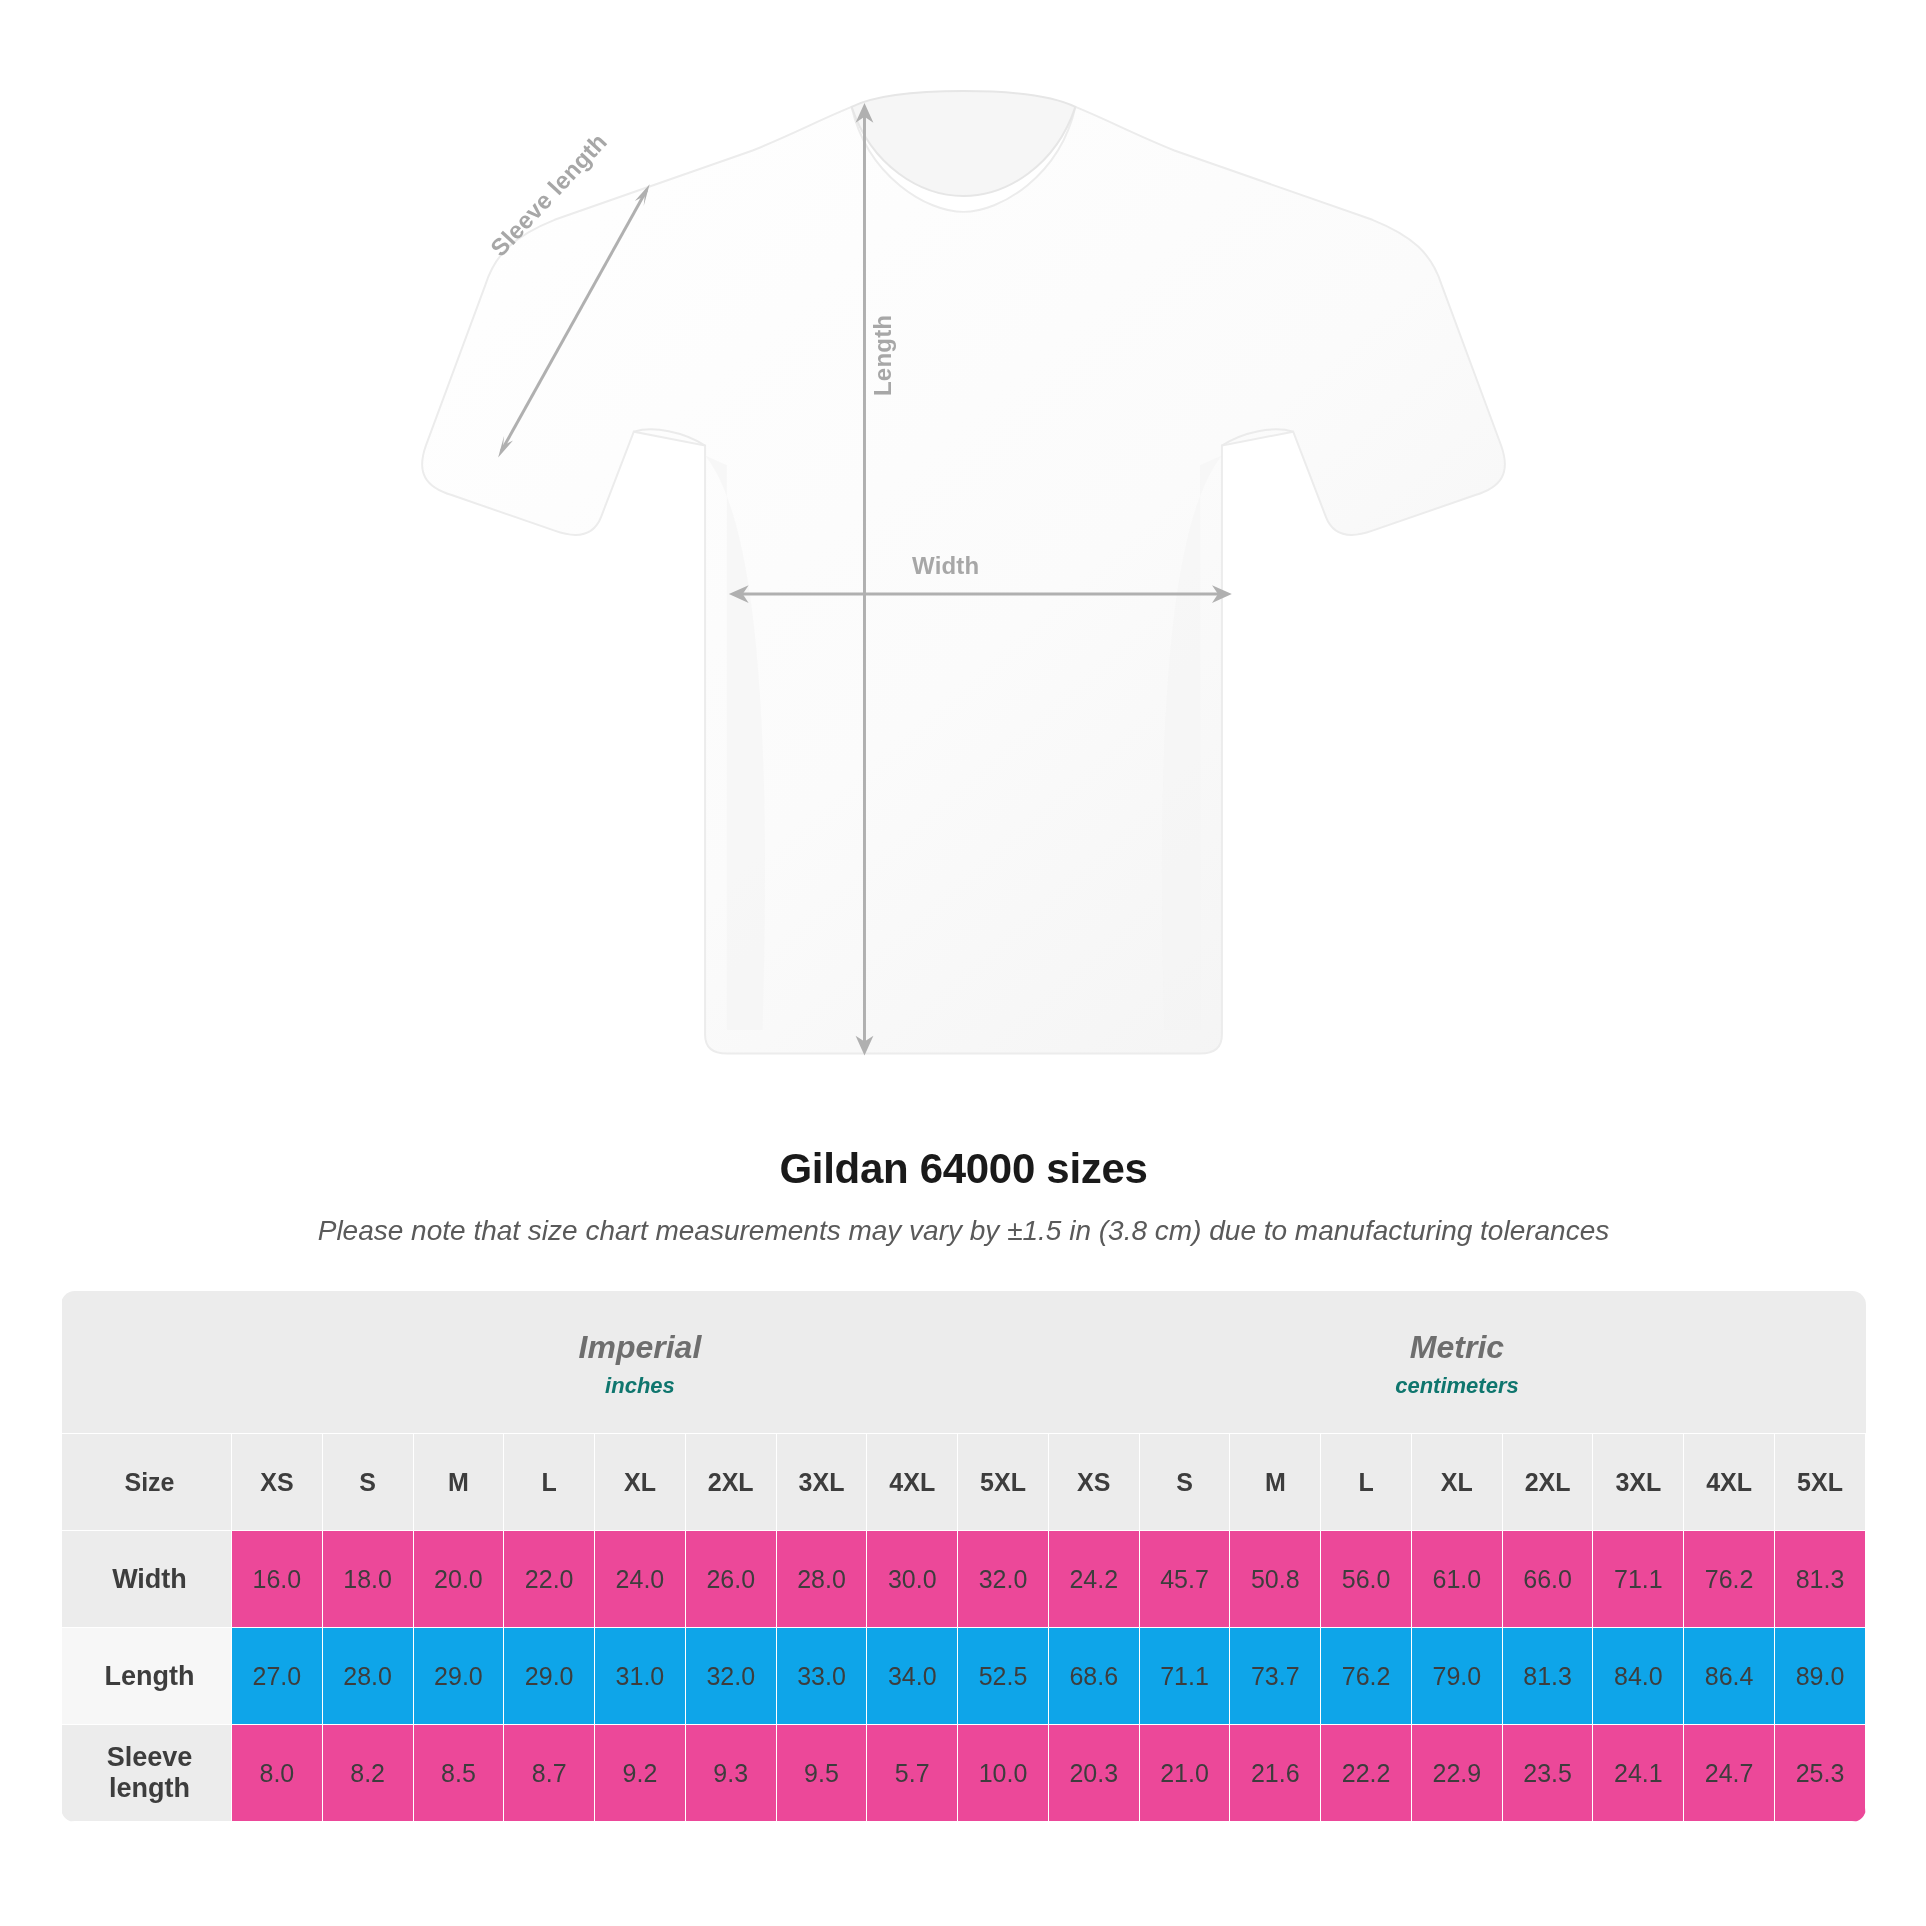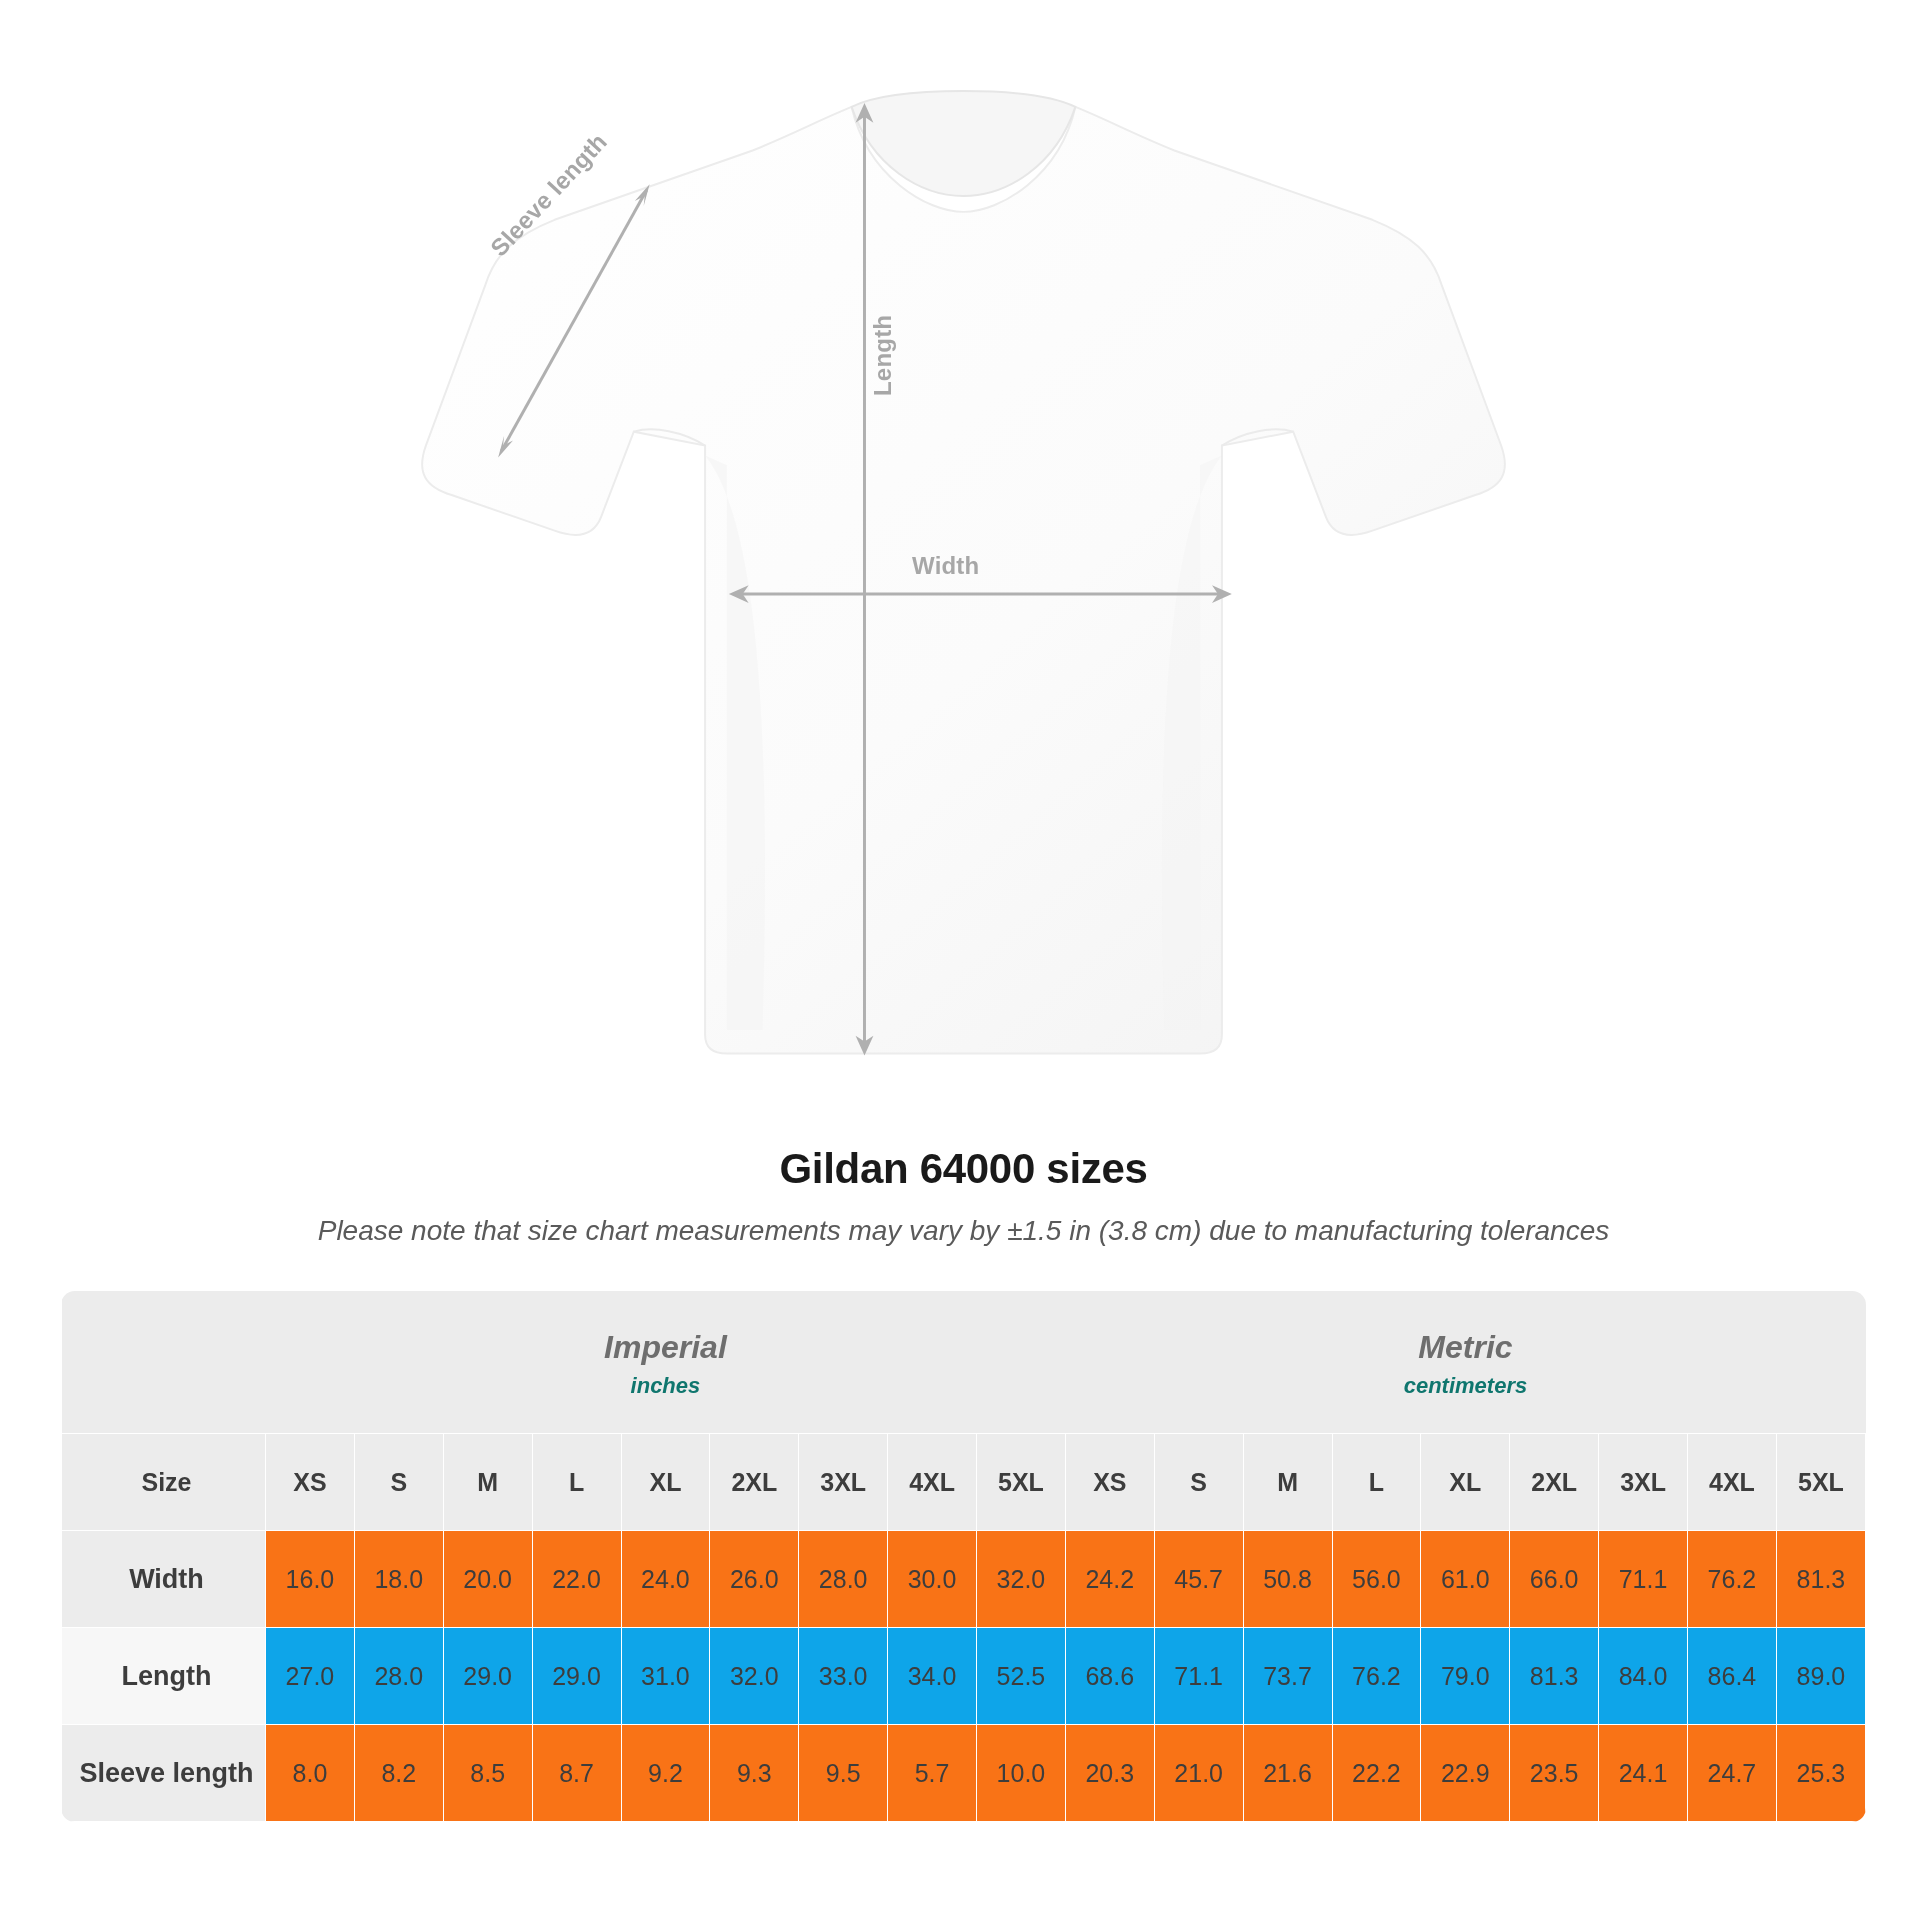--- a/index.html
+++ b/index.html
@@ -118,25 +118,25 @@
   }
   th.row-head {
     background: #ececec;
     font-weight: bold;
     font-size: 27px;
     color: #3d3d3d;
     border: 1px solid #ffffff;
     text-align: center;
     height: 97px;
   }
-  tr.row-a td { background: #f97316; }
+  tr.row-a td { background: #ec4899; }
   tr.row-b td { background: #0ea5e9; }
   tr.row-a th.row-head { background: #ececec; }
   tr.row-b th.row-head { background: #f7f7f7; }
-  .label-col { width: 204px; padding-left: 7px; }
+  .label-col { width: 170px; padding-left: 7px; }
 </style>
 </head>
 <body>
 
 <div class="page">
 
   <div class="shirt-area">
     <svg class="shirt-svg" width="1927" height="1099" viewBox="0 0 1946 1110">
       <defs>
         <linearGradient id="shirtGrad" x1="0" y1="0" x2="1" y2="1">

